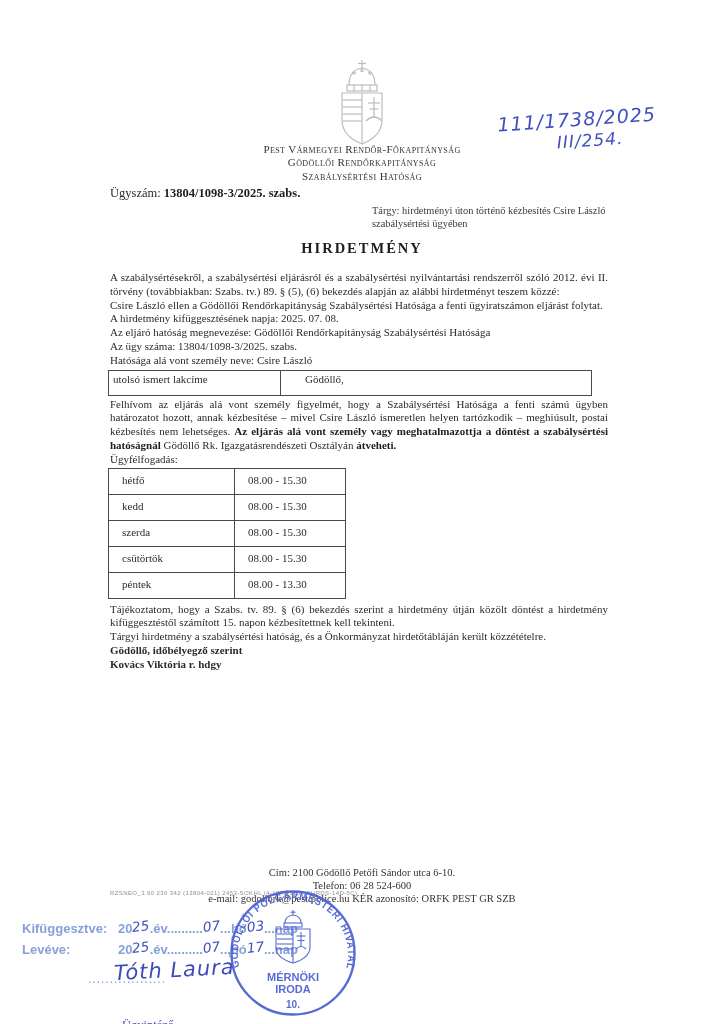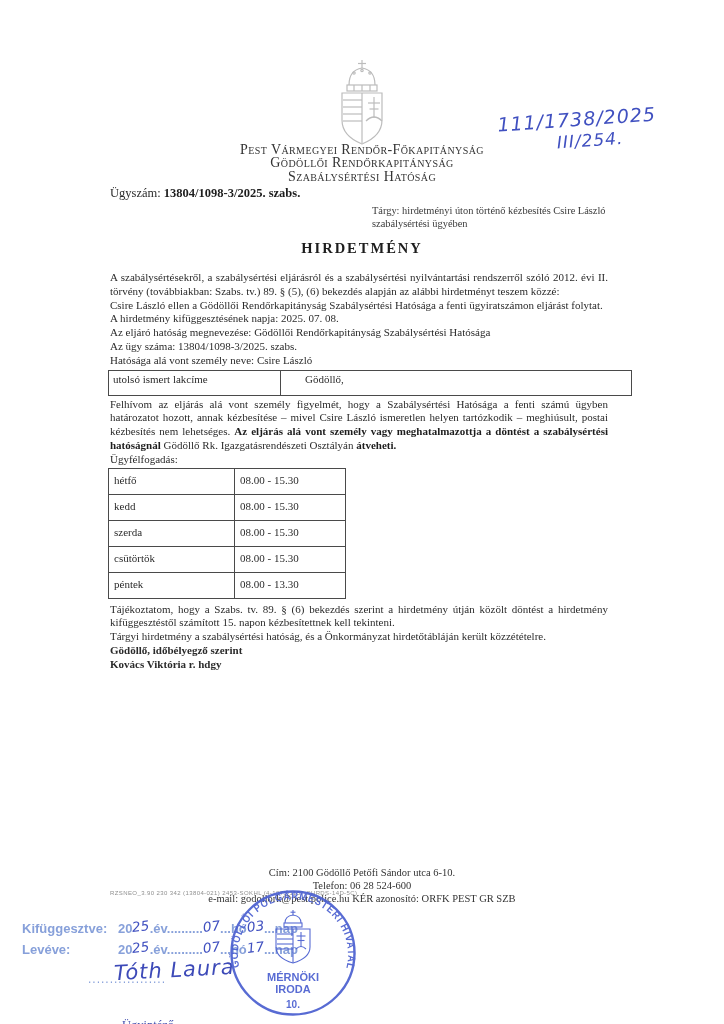--- a/index.html
+++ b/index.html
@@ -6,48 +6,48 @@
   html,body { background:#e8e8e8; }
   .page {
     position:relative; width:724px; height:1024px; margin:0 auto;
     background:#ffffff; overflow:hidden;
     font-family:"Liberation Serif", serif; color:#2b2b2b;
   }
   
   .arms-top { position:absolute; left:334px; top:58px; width:56px; height:92px; }
   
   .org-block { position:absolute; left:0; right:0; top:143px; text-align:center;
-    font-variant:small-caps; font-size:14px; line-height:13.4px; letter-spacing:.4px; color:#333; }
+    font-variant:small-caps; font-size:11px; line-height:13.4px; letter-spacing:.4px; color:#333; }
   .case-line { position:absolute; left:110px; top:186px; font-size:12.5px; }
   .case-line b { color:#1e1e1e; }
   .hw-ref { position:absolute; left:498px; top:108px; color:#4050c0;
     font-family:"DejaVu Sans", sans-serif; font-style:italic;
     font-size:19px; line-height:22px; transform:rotate(-4deg); letter-spacing:1px; }
   .hw-ref .l2 { margin-left:58px; font-size:17px; }
   .subject-block { position:absolute; left:372px; top:205px; width:272px;
     font-size:10.4px; line-height:12.8px; color:#3a3a3a; }
   .doc-title { position:absolute; left:0; right:0; top:240px; text-align:center;
     font-size:14.5px; font-weight:bold; letter-spacing:2px; color:#1d1d1d; }
   
   .content { position:absolute; left:110px; top:271px; width:498px;
     font-size:11px; line-height:13.8px; }
   .content p { margin:0; }
   .just { text-align:justify; }
   .mb2 { margin-bottom:2px; }
   b, .bold { font-weight:bold; color:#1d1d1d; }
   table { border-collapse:collapse; table-layout:fixed; }
-  .ptable { width:524px; margin:2px 5px 2px -2px;font-family:Liberation Serif, serif; }
+  .ptable { width:484px; margin:2px 5px 2px -2px;font-family:Liberation Serif, serif; }
   .ptable td { border:1px solid #4a4a4a; font-size:11px; vertical-align:top; padding:2px 4px; }
   .ptable td.c1 { width:172px; }
   .ptable tr.r1 td { height:25px; }
   .ptable tr.r2 td { height:28px; }
   .ptable td.val { padding-left:24px; }
   .hours-label { margin-top:1px; }
   .htable { width:238px; margin:1px 0 4px -2px; }
-  .htable td { border:1px solid #4a4a4a; font-size:11px; height:26px; vertical-align:middle; padding:0 5px; }
+  .htable td { border:1px solid #4a4a4a; font-size:11px; height:26px; vertical-align:middle; padding:0 13px; }
   .htable td.c1 { width:126px; }
   .place-line { margin-top:18px; font-weight:bold; }
   .signer-line { margin-top:5px; margin-left:330px; font-weight:bold; }
   
   .footer { position:absolute; left:0; right:0; top:866px; text-align:center;
     font-size:10.5px; line-height:13.2px; color:#333; }
   .system-line { position:absolute; left:110px; top:890px; font-size:6px;
     color:#8f8f8f; letter-spacing:.4px; font-family:"Liberation Sans", sans-serif; }
   
   .posting { position:absolute; left:22px; top:918px;

